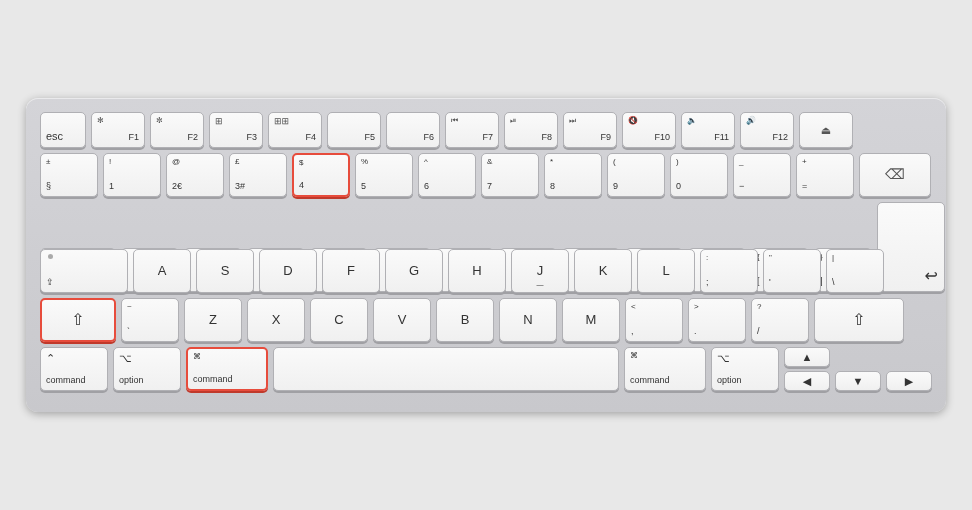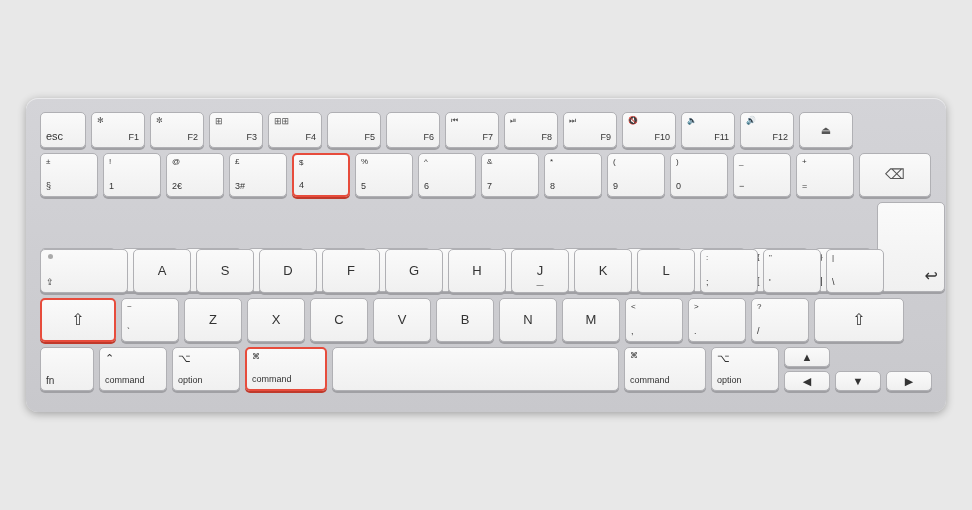--- a/index.html
+++ b/index.html
@@ -343,23 +343,20 @@
     <div class="key" style="width:58px;">
       <span class="key-label top-left">?</span>
       <span class="key-label bottom-left">/</span>
     </div>
     <div class="key" style="width:90px;">
       <span class="key-label center" style="font-size:16px;">⇧</span>
     </div>
   </div>
 
   <div class="key-row">
-    <div class="key" style="width:54px;">
-      <span class="key-label bottom-left" style="font-size:10px;">fn</span>
-    </div>
     <div class="key" style="width:68px;">
       <span class="key-label top-left" style="font-size:11px;">⌃</span>
       <span class="key-label bottom-left" style="font-size:9px;">command</span>
     </div>
     <div class="key" style="width:68px;">
       <span class="key-label top-left" style="font-size:11px;">⌥</span>
       <span class="key-label bottom-left" style="font-size:9px;">option</span>
     </div>
     <div class="key highlighted" style="width:82px;">
       <span class="key-label top-left cmd-sym">⌘</span>

